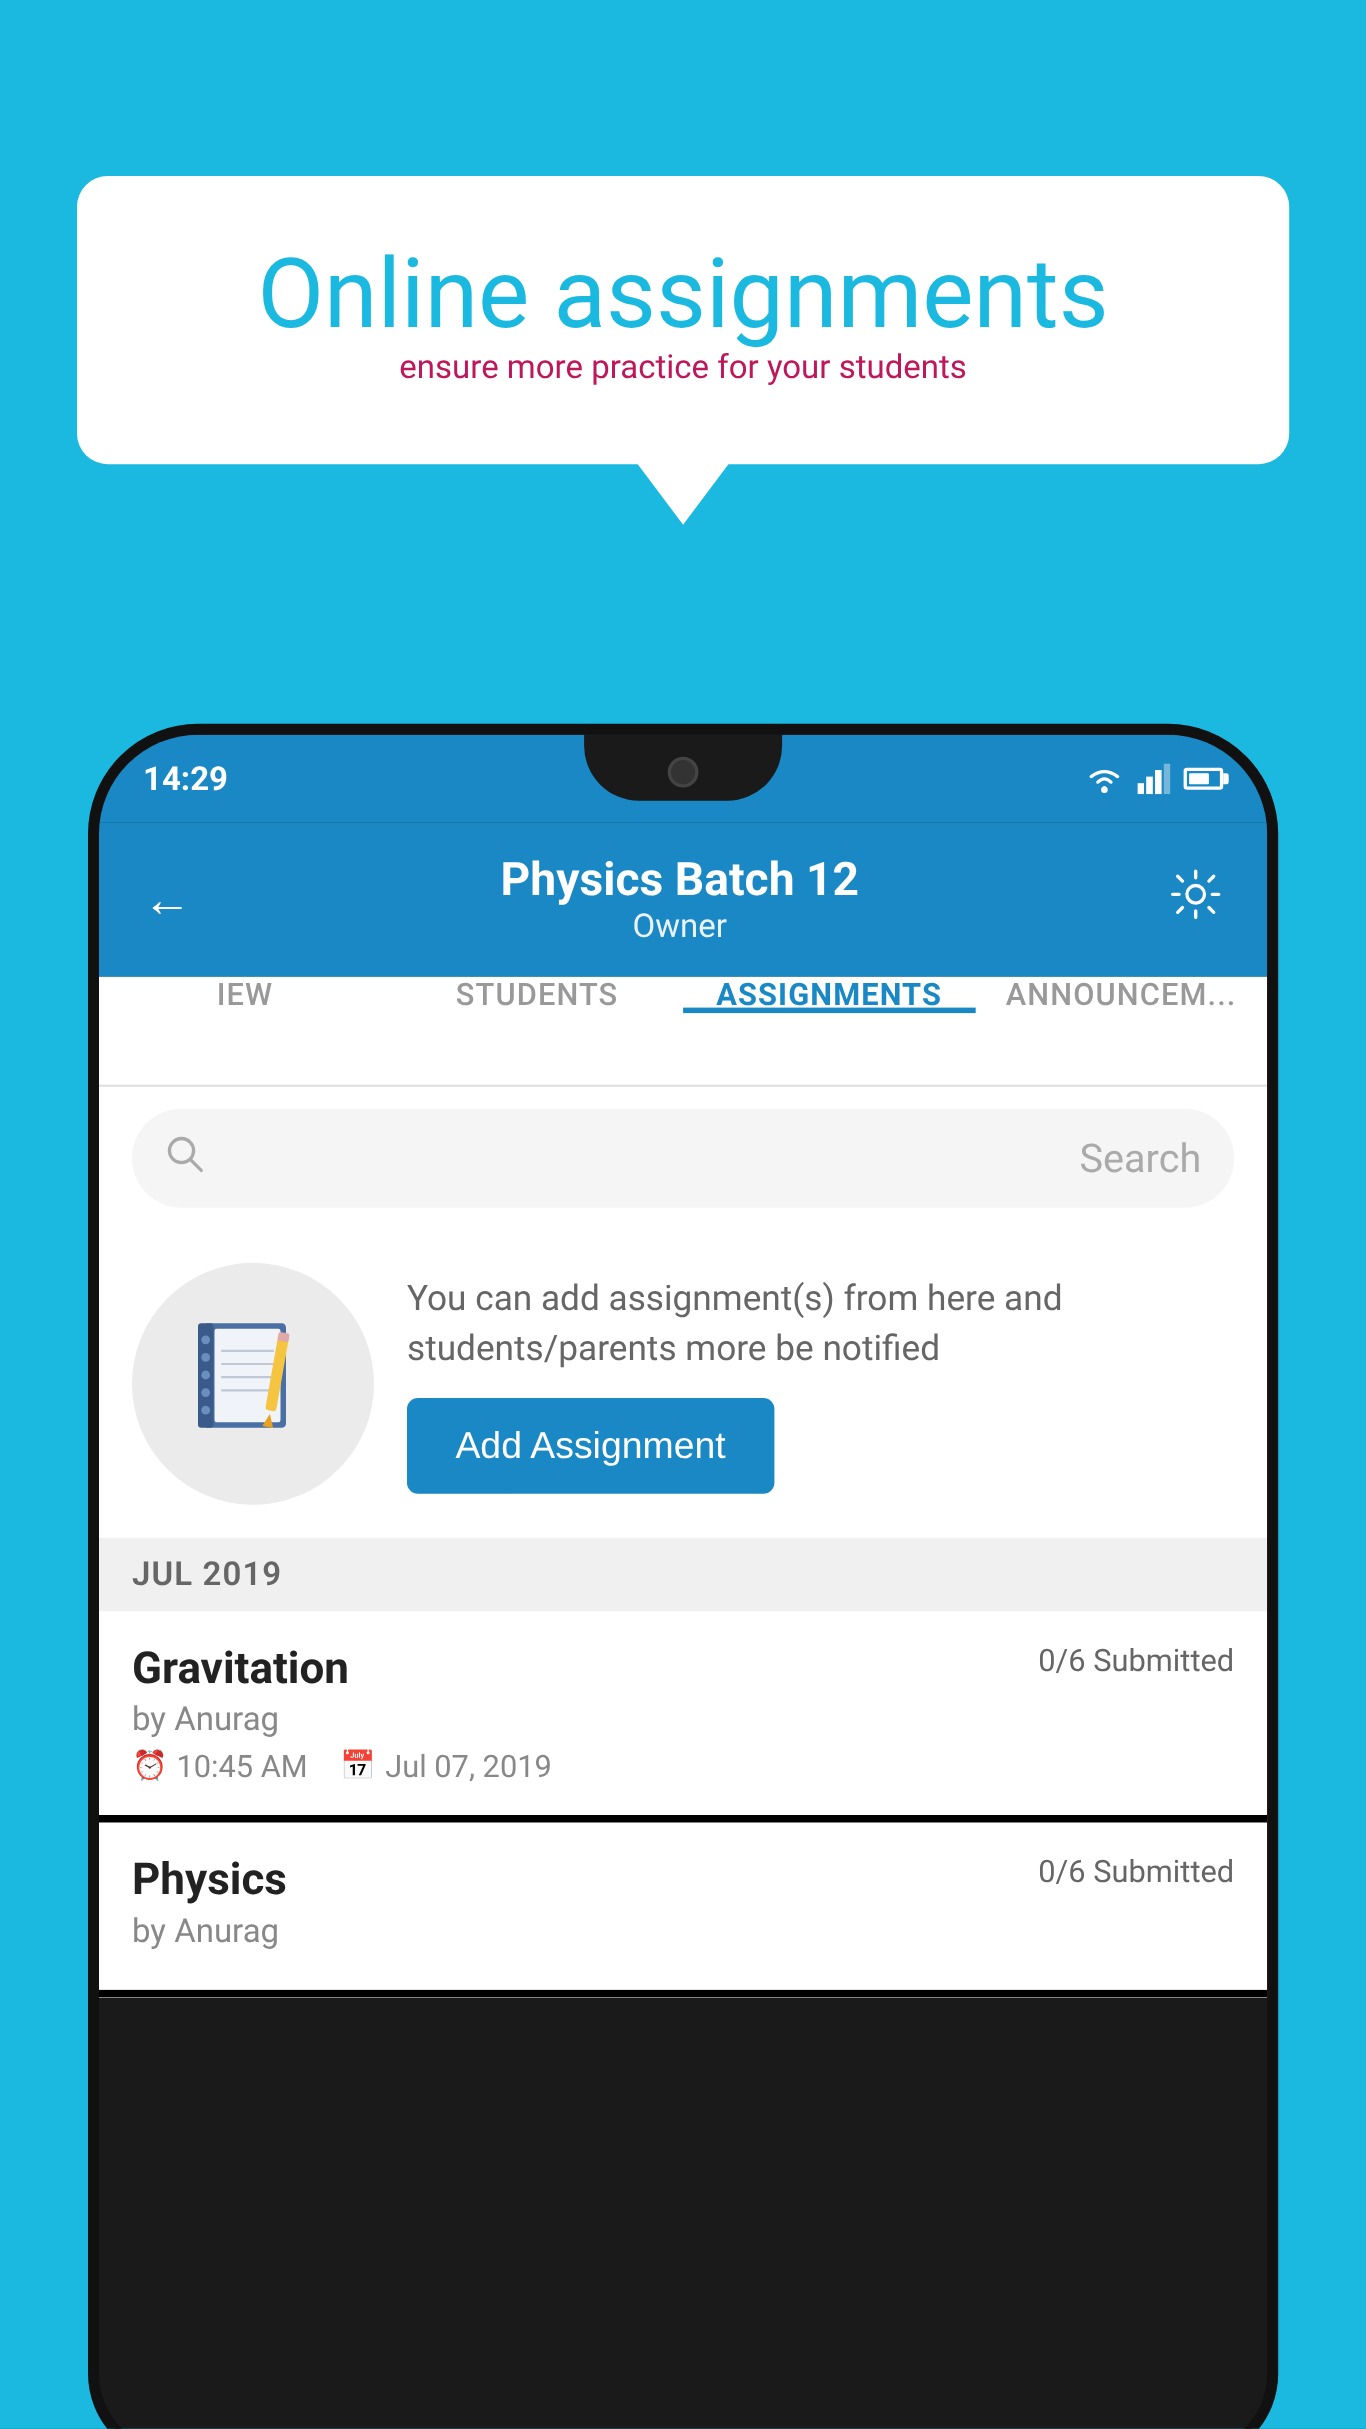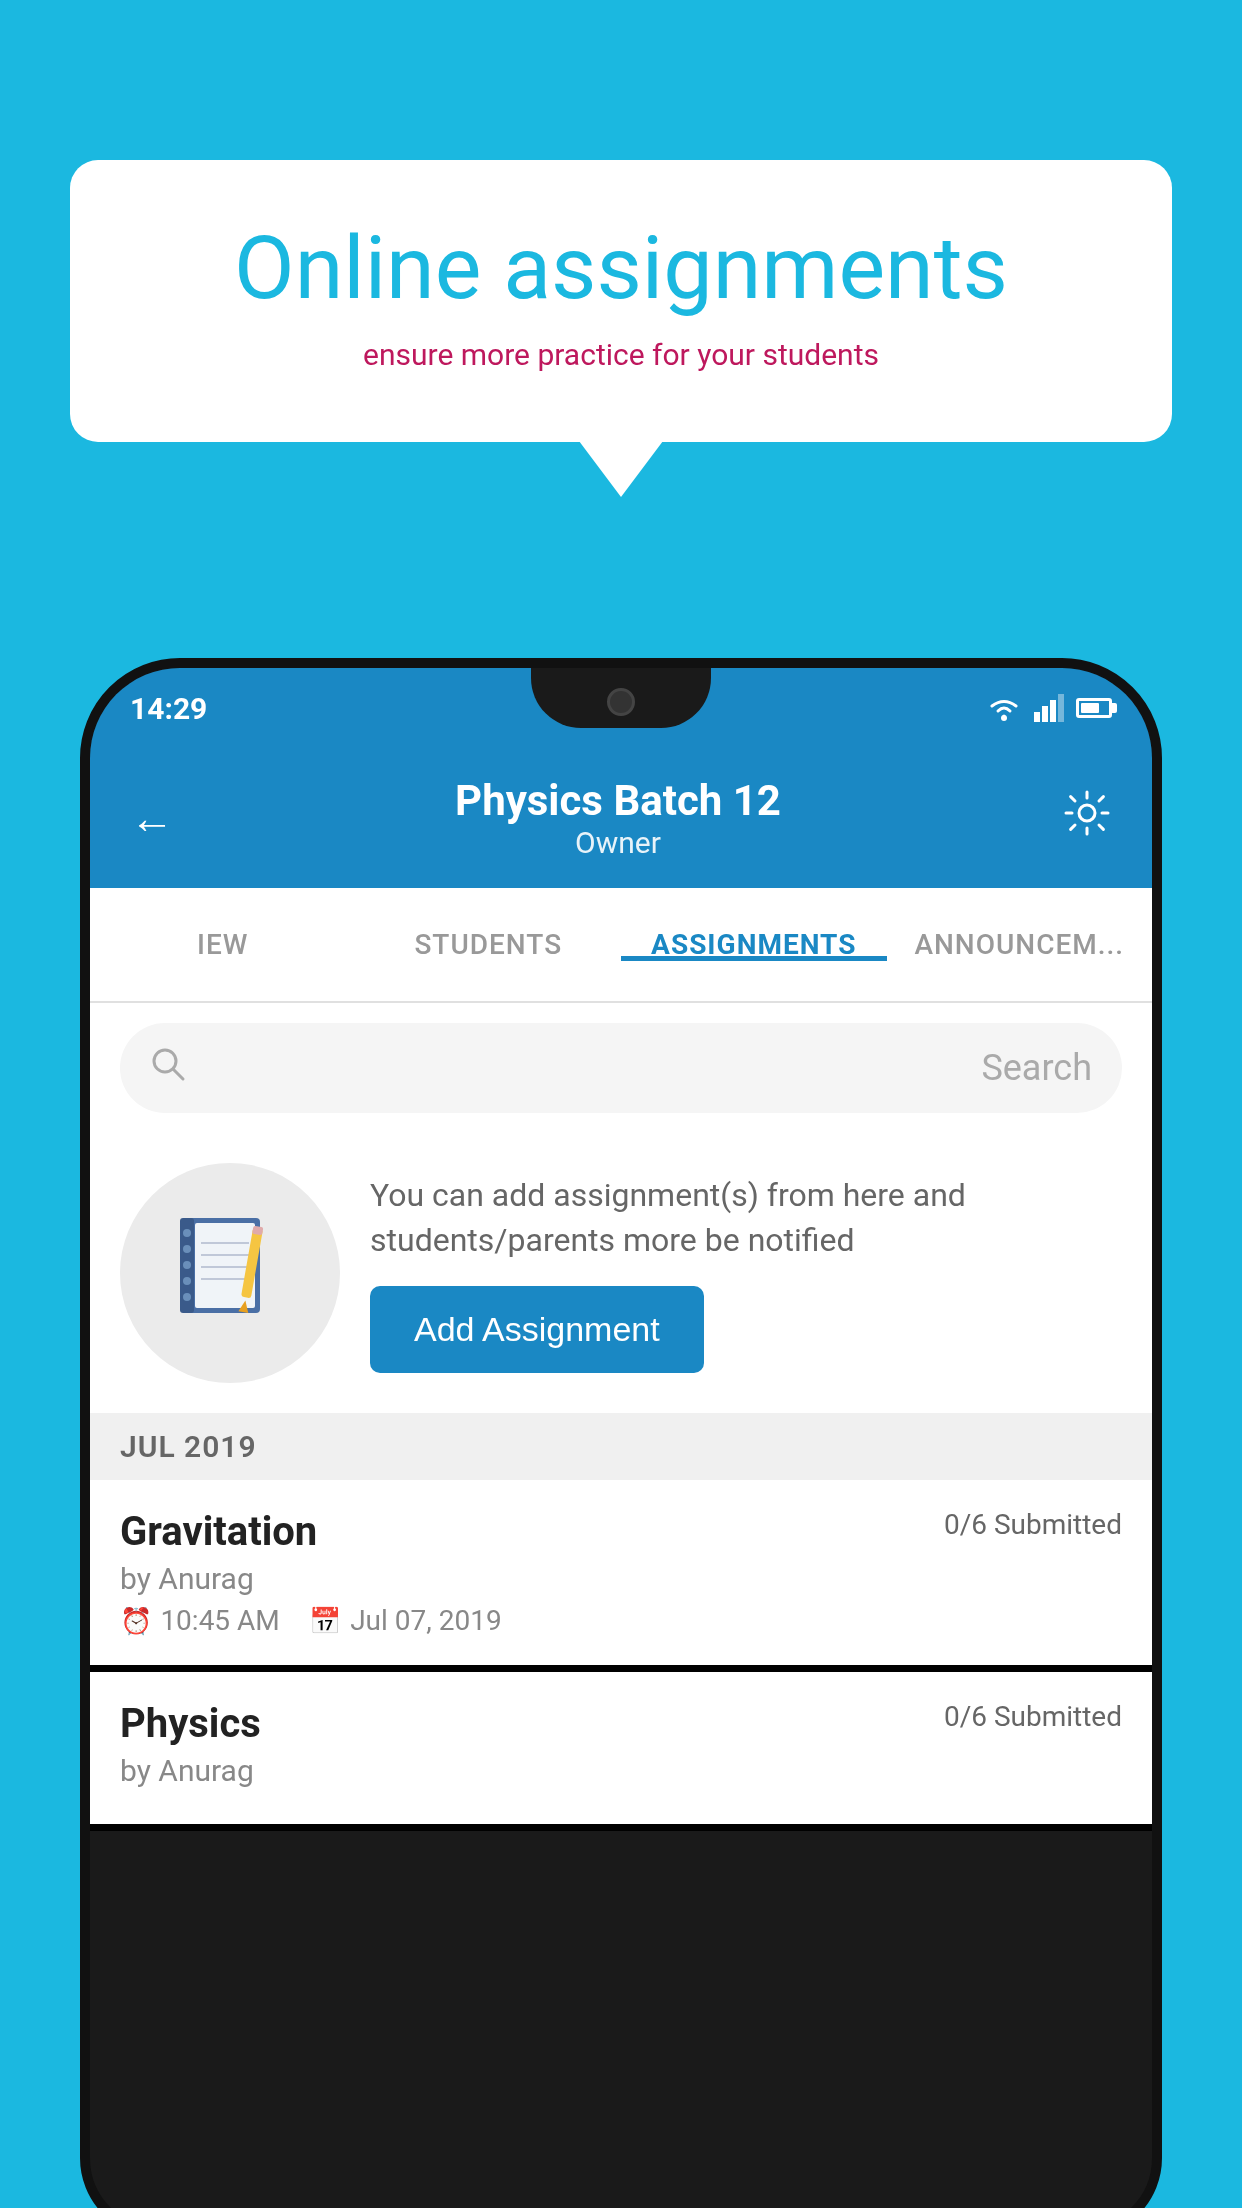--- a/index.html
+++ b/index.html
@@ -33,21 +33,20 @@
       transform: translateX(-50%);
       border-left: 45px solid transparent;
       border-right: 45px solid transparent;
       border-top: 60px solid white;
     }
 
     .info-card-title {
       font-size: 88px;
       color: #1BB8E0;
       font-weight: 400;
-      margin-bottom: 20px;
       line-height: 1.1;
     }
 
     .info-card-subtitle {
       font-size: 30px;
       color: #be185d;
       font-weight: 400;
     }
 
     
@@ -175,23 +174,23 @@
 
     .app-header-settings {
       color: white;
       font-size: 44px;
       cursor: pointer;
     }
 
     
     .tab-bar {
       background: white;
-      height: 115px;
-      display: flex;
-      align-items: center;
+      height: 100px;
+      display: flex;
+      align-items: flex-start;
       border-bottom: 2px solid #e0e0e0;
     }
 
     .tab-item {
       flex: 1;
       display: flex;
       align-items: center;
       justify-content: center;
       font-size: 28px;
       color: #999;

